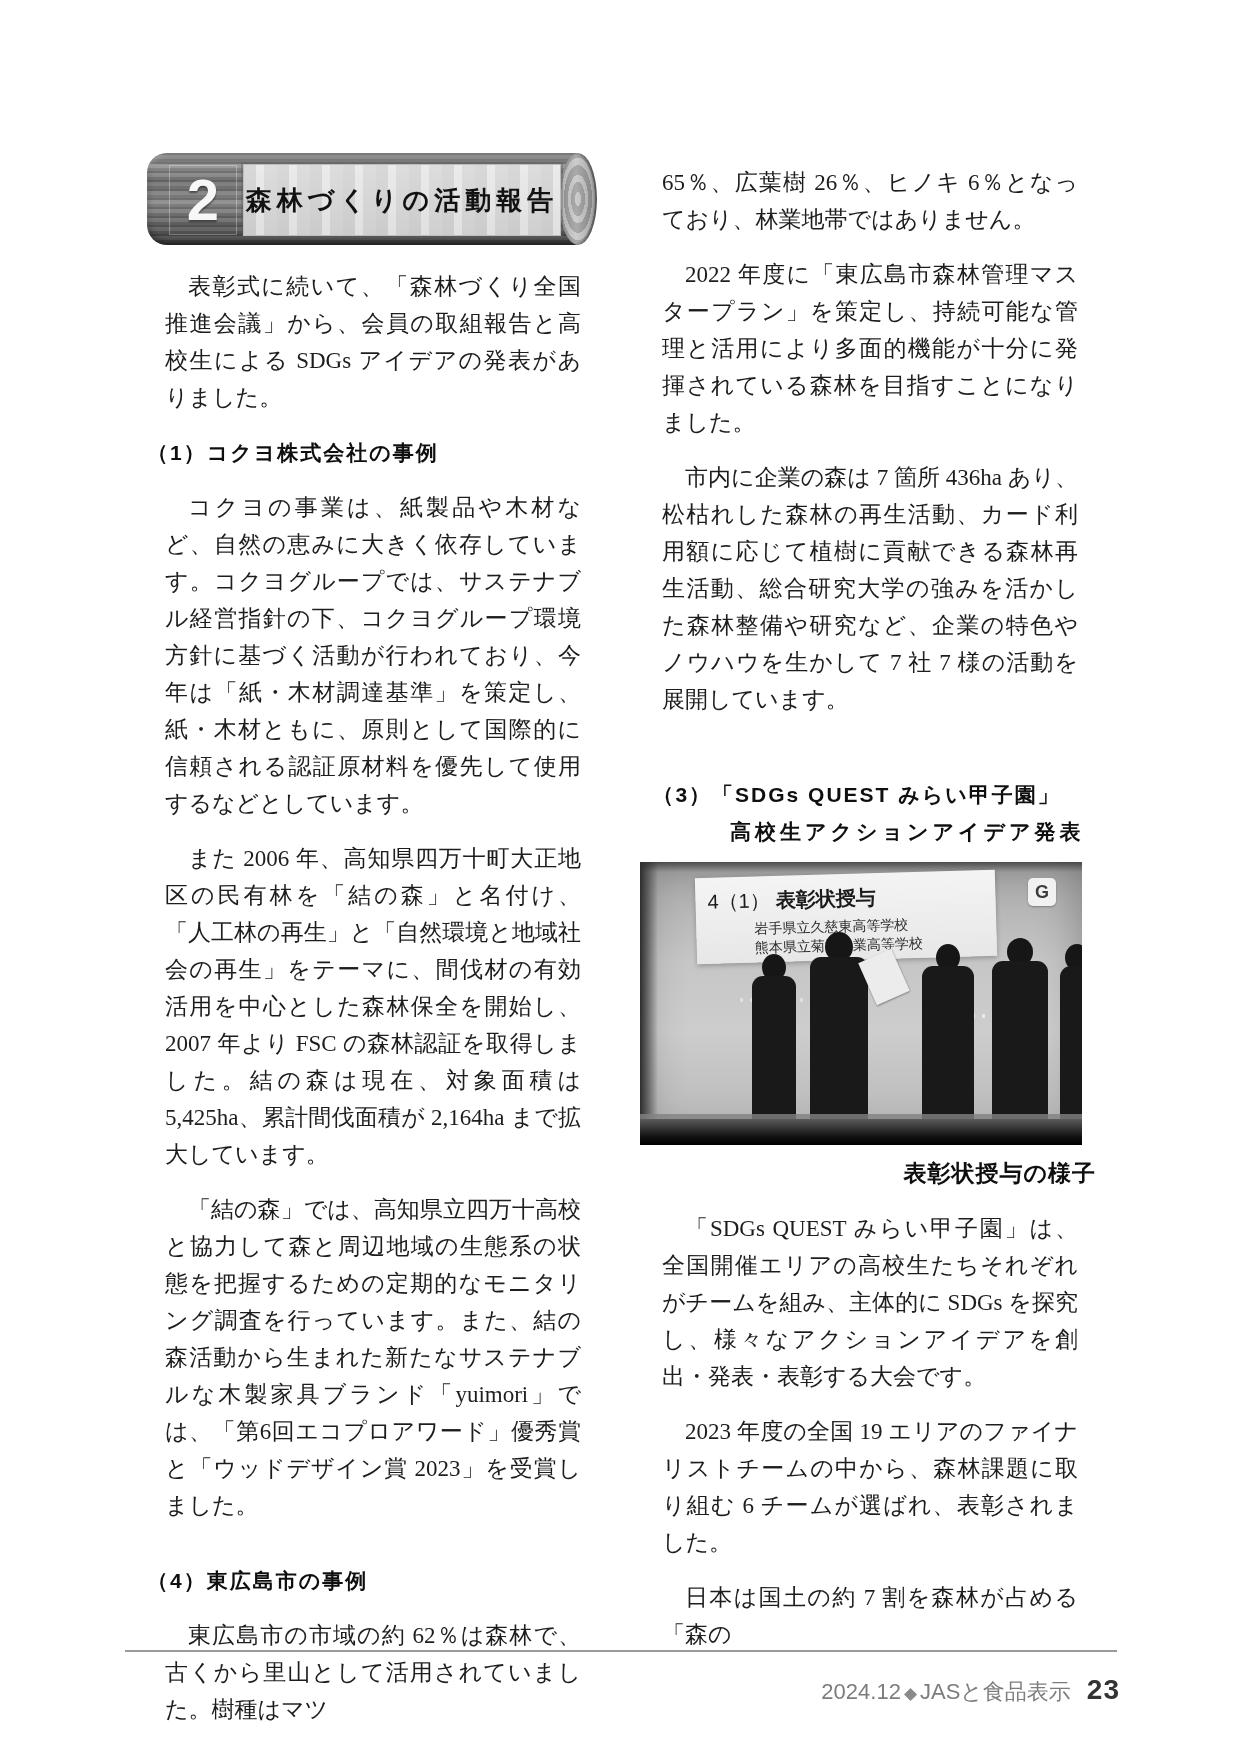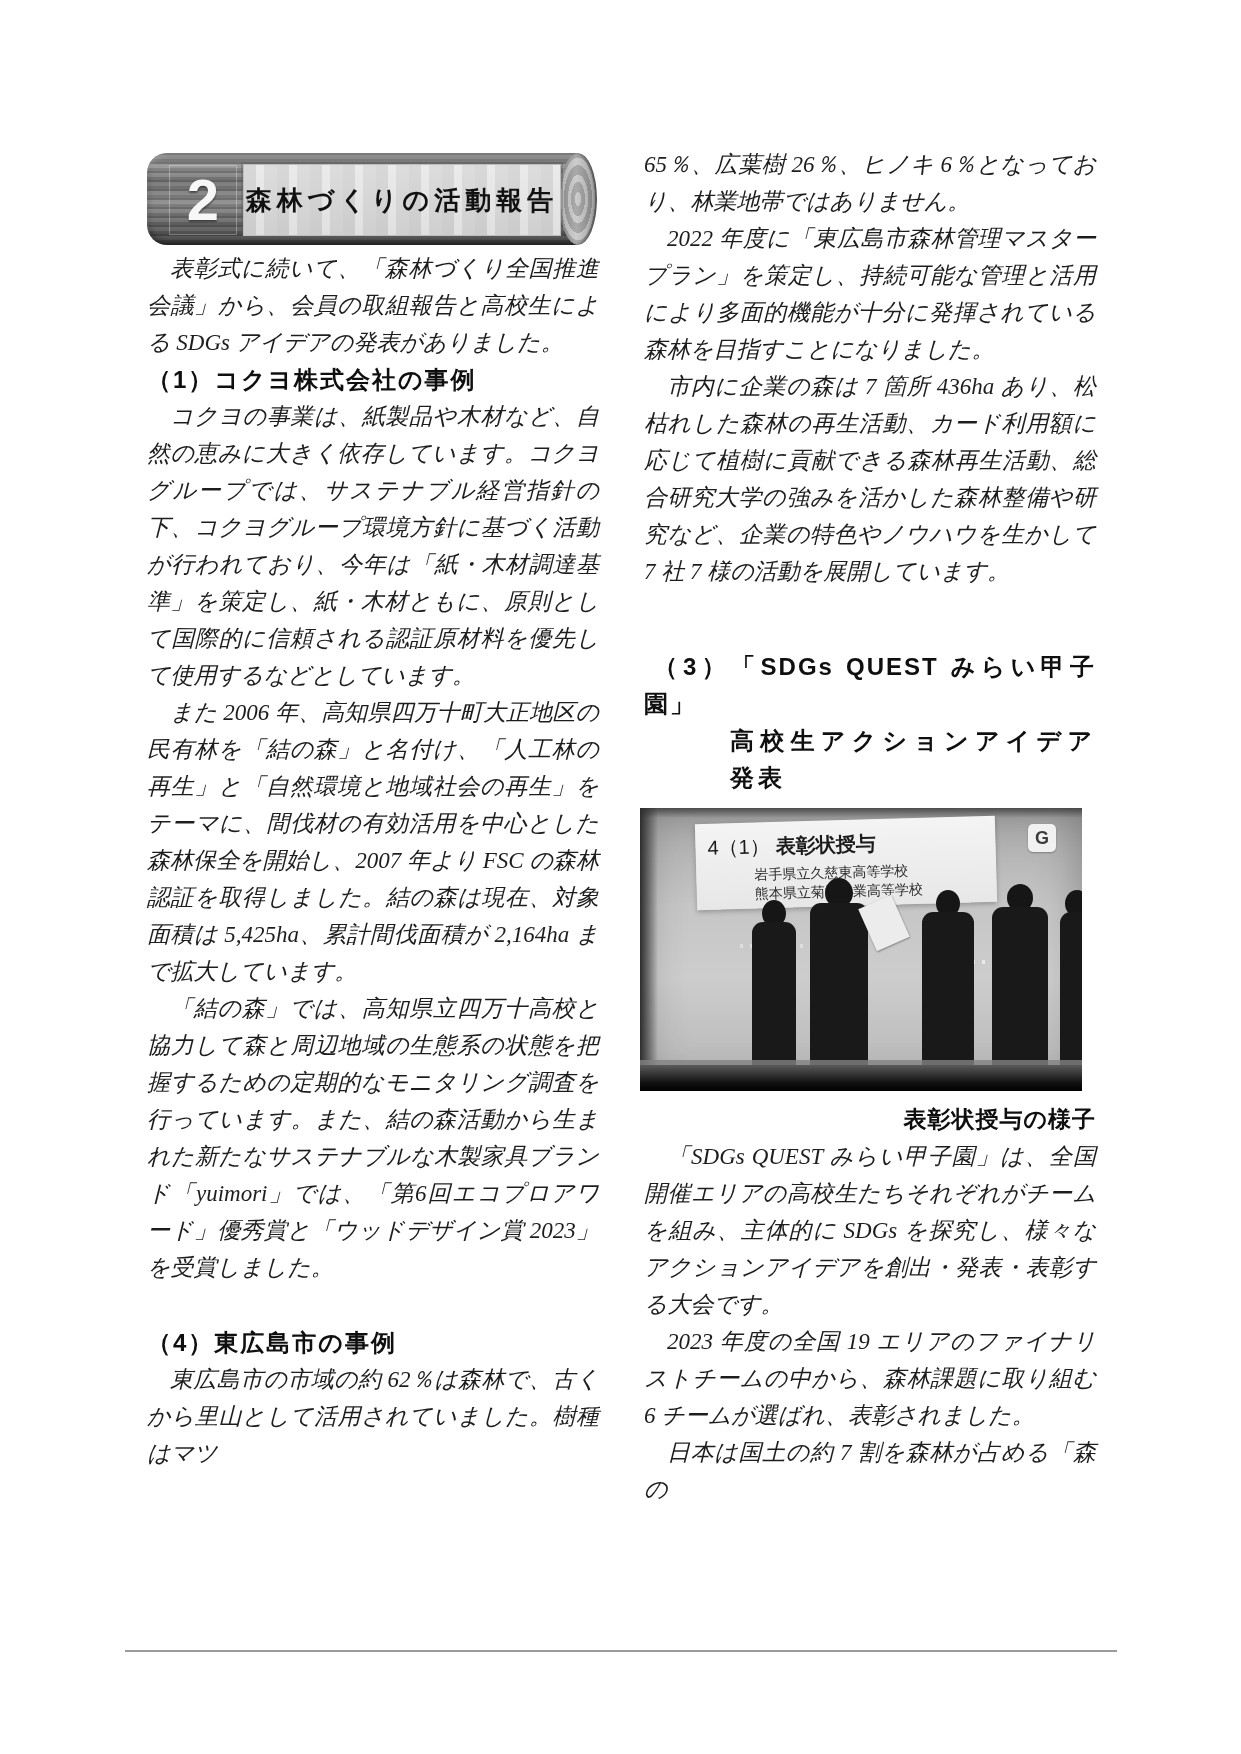--- a/index.html
+++ b/index.html
@@ -50,25 +50,25 @@
   }
   .plaque-title{
     font-family:"Liberation Sans","DejaVu Sans",sans-serif;
     font-weight:bold;font-size:26px;letter-spacing:5px;color:#111;
     white-space:nowrap;
   }
   
   .col{position:absolute;width:452px;font-size:23px;line-height:37px;text-align:justify;}
   .col-left{left:147px;top:250px;}
   .col-right{left:644px;top:146px;}
-  .col p{margin:0;font-style:italic;}
+  .col p{margin:18px;}
   .col p.indent{text-indent:1em;}
   .sec-h{
     font-family:"Liberation Sans","DejaVu Sans",sans-serif;
-    font-weight:bold;font-size:24px;letter-spacing:2px;
+    font-weight:bold;font-size:21px;letter-spacing:2px;
     line-height:37px;margin:0;color:#0f0f0f;
   }
   .sec-h.gap-top{margin-top:38px;}
   .sec-h3{margin-top:58px;text-indent:0.4em;}
   .sec-h3-l2{margin-left:86px;letter-spacing:4px;}
   
   .photo{
     position:relative;margin-top:12px;margin-left:-4px;
     width:442px;height:283px;overflow:hidden;
     background:linear-gradient(180deg,#a8a8a8 0%,#c6c6c6 35%,#cdcdcd 60%,#b5b5b5 100%);
@@ -209,14 +209,20 @@
     </div>
 
     <div class="photo-caption">表彰状授与の様子</div>
 
     <p class="indent after-caption">「SDGs QUEST みらい甲子園」は、全国開催エリアの高校生たちそれぞれがチームを組み、主体的に SDGs を探究し、様々なアクションアイデアを創出・発表・表彰する大会です。</p>
     <p class="indent">2023 年度の全国 19 エリアのファイナリストチームの中から、森林課題に取り組む 6 チームが選ばれ、表彰されました。</p>
     <p class="indent">日本は国土の約 7 割を森林が占める「森の</p>
   </div>
 
   <div class="footer-rule"></div>
+  <div class="footer">
+    <span>2024.12</span>
+    <span class="diamond">◆</span>
+    <span>JASと食品表示</span>
+    <span class="pageno">23</span>
+  </div>
 
 </div>
 
 </body></html>

